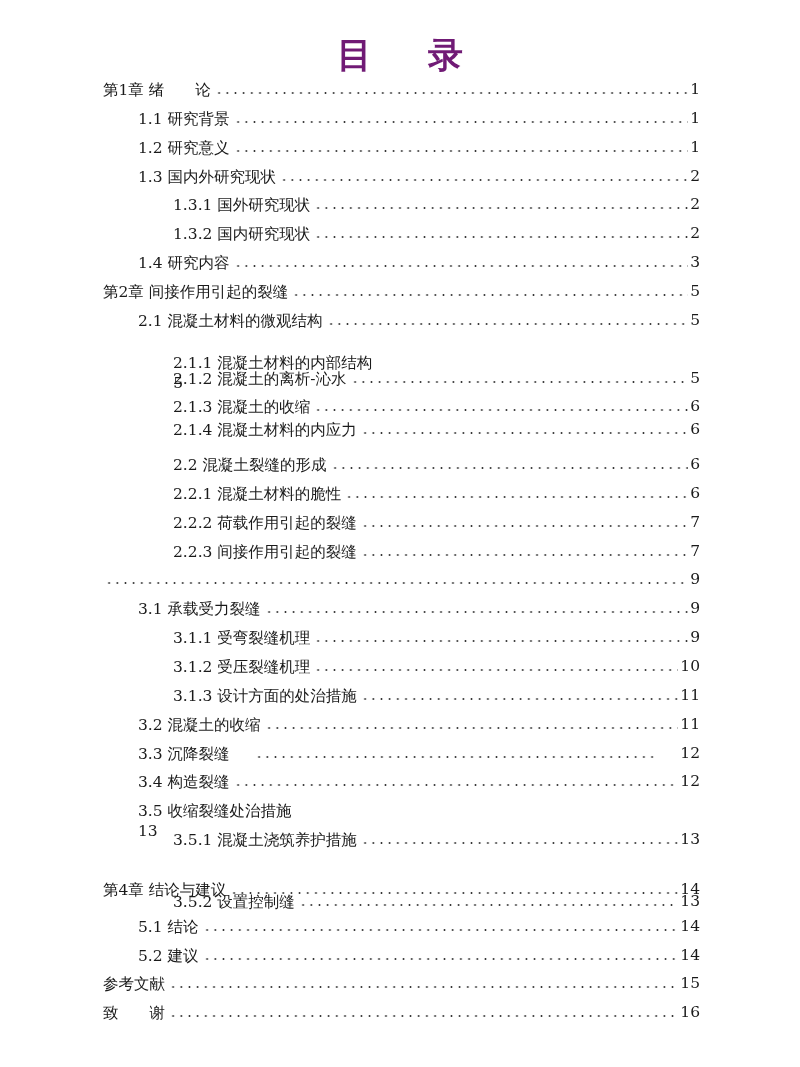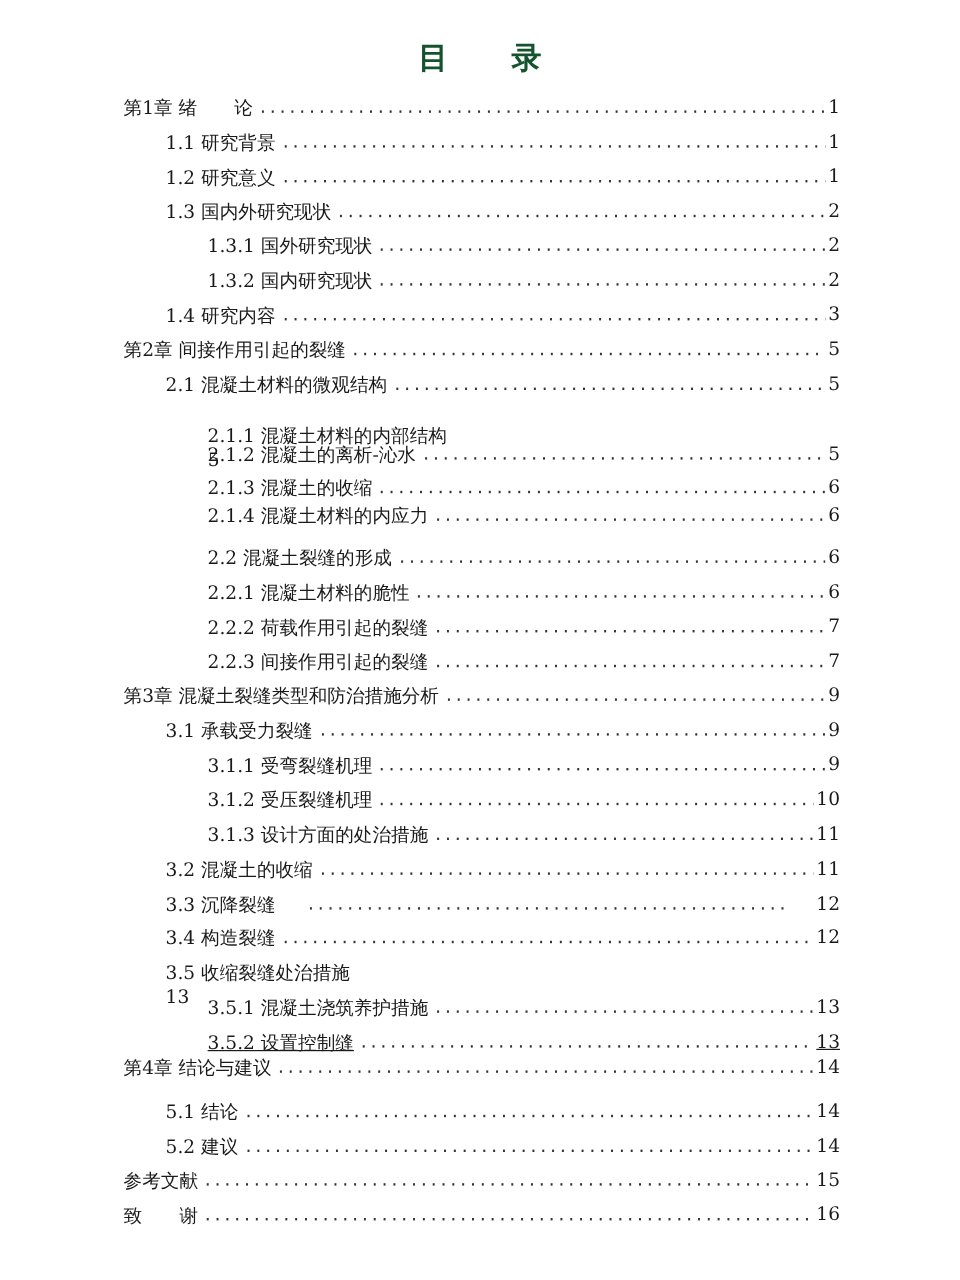--- a/index.html
+++ b/index.html
@@ -1,19 +1,19 @@
 <!DOCTYPE html>
 <html><head>
 <meta charset="utf-8">
 <style>
   html, body { margin: 0; padding: 0; background: #ffffff; }
   body { width: 800px; height: 1067px; position: relative; overflow: hidden;
          font-family: "DejaVu Serif", "Liberation Serif", serif; color: #1a1a1a; }
   .title { position: absolute; top: 32px; left: 0; width: 800px; text-align: center;
-           font-size: 25px; font-weight: bold; letter-spacing: 22px; text-indent: 22px; color: #14532d; }
+           font-size: 35px; font-weight: bold; letter-spacing: 22px; text-indent: 22px; color: #701a75; }
   .toc { position: absolute; top: 80px; left: 0; width: 800px; }
   .row { position: absolute; height: 28px; display: flex; align-items: flex-start;
          font-size: 15.5px; white-space: nowrap; }
   .row .label { flex: 0 0 auto; padding-right: 2px; }
   .row .leader { flex: 1 1 auto; overflow: hidden; height: 16px; position: relative; margin: 0 2px; }
   .row .leader::before { content: ""; position: absolute; left: 0; right: 0; bottom: 2px; height: 2px;
          background-image: radial-gradient(circle, #333 0.9px, transparent 1.1px);
          background-size: 8.2px 2px; background-repeat: repeat-x; }
   .row .page { flex: 0 0 auto; text-align: right; min-width: 10px; }
   .lvl0 { left: 103px; width: 597px; }
@@ -105,21 +105,20 @@
       <span class="label">2.2.2 荷载作用引起的裂缝</span>
       <span class="leader"></span>
       <span class="page">7</span>
     </div>
     <div class="row lvl2" style="top: 461.6px;">
       <span class="label">2.2.3 间接作用引起的裂缝</span>
       <span class="leader"></span>
       <span class="page">7</span>
     </div>
     <div class="row lvl0" style="top: 490.45px;">
-      <span class="label">第3章 混凝土裂缝类型和防治措施分析</span>
       <span class="leader"></span>
       <span class="page">9</span>
     </div>
     <div class="row lvl1" style="top: 519.3px;">
       <span class="label">3.1 承载受力裂缝</span>
       <span class="leader"></span>
       <span class="page">9</span>
     </div>
     <div class="row lvl2" style="top: 548.15px;">
       <span class="label">3.1.1 受弯裂缝机理</span>
@@ -154,21 +153,21 @@
     <div class="row lvl1" style="top: 721.25px; flex-direction: column;">
       <span class="label">3.5 收缩裂缝处治措施</span>
       <span class="leader"></span>
       <span class="page">13</span>
     </div>
     <div class="row lvl2" style="top: 750.1px;">
       <span class="label">3.5.1 混凝土浇筑养护措施</span>
       <span class="leader"></span>
       <span class="page">13</span>
     </div>
-    <div class="row lvl2" style="top: 779px; text-decoration: underline;">
+    <div class="row lvl2" style="top: 812px;">
       <span class="label">3.5.2 设置控制缝</span>
       <span class="leader"></span>
       <span class="page">13</span>
     </div>
     <div class="row lvl0" style="top: 800px;">
       <span class="label">第4章 结论与建议</span>
       <span class="leader"></span>
       <span class="page">14</span>
     </div>
     <div class="row lvl1" style="top: 836.65px;">

